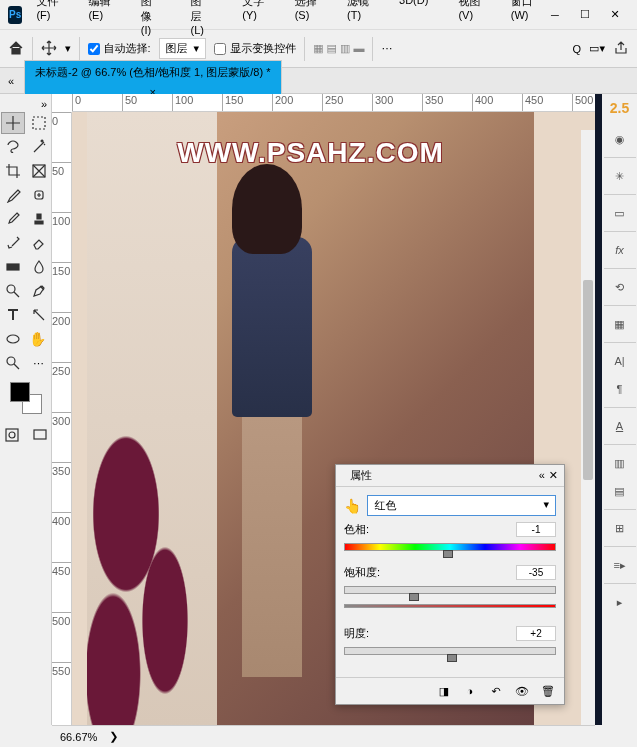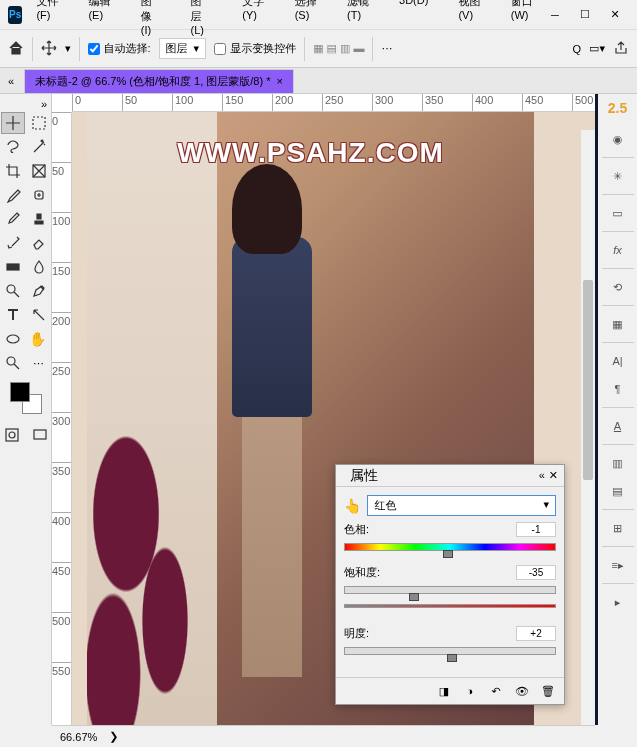--- a/index.html
+++ b/index.html
@@ -9,21 +9,21 @@
 .menu{display:flex;gap:18px;}
 .menu-item{padding:4px 6px;cursor:pointer;}
 .win-ctrl{margin-left:auto;display:flex;gap:2px;}
 .win-btn{width:28px;height:20px;display:flex;align-items:center;justify-content:center;cursor:pointer;}
 .optbar{height:38px;background:#f0f0f0;display:flex;align-items:center;padding:0 8px;gap:8px;border-bottom:1px solid #ccc;}
 .sep{width:1px;height:24px;background:#ccc;}
 .checkbox{display:flex;align-items:center;gap:4px;}
 .checkbox input{width:12px;height:12px;}
 .dropdown{display:flex;align-items:center;border:1px solid #ccc;padding:2px 6px;background:#fff;}
 .tabbar{height:26px;background:#e8e8e8;display:flex;align-items:center;padding-left:24px;border-bottom:1px solid #ccc;}
-.tab{padding:4px 10px;background:#8b5cf6;border:1px solid #ccc;border-bottom:none;display:flex;align-items:center;gap:6px;}
+.tab{padding:4px 10px;background:#0ea5e9;border:1px solid #ccc;border-bottom:none;display:flex;align-items:center;gap:6px;flex-direction:column;}
 .main{display:flex;height:631px;}
 .toolbox{width:52px;background:#f0f0f0;border-right:1px solid #ccc;display:flex;flex-direction:column;align-items:center;padding-top:4px;}
 .tool-grid{display:grid;grid-template-columns:24px 24px;gap:2px;}
 .tool{width:24px;height:22px;display:flex;align-items:center;justify-content:center;cursor:pointer;position:relative;}
 .tool.active{background:#d0d0d0;border:1px solid #999;}
 .swatches{margin-top:8px;position:relative;width:32px;height:32px;}
 .swatch-fg{width:20px;height:20px;background:#000;border:1px solid #888;position:absolute;top:0;left:0;}
 .swatch-bg{width:20px;height:20px;background:#fff;border:1px solid #888;position:absolute;bottom:0;right:0;}
 .canvas-area{flex:1;background:#fff;position:relative;overflow:hidden;}
 .ruler-h{position:absolute;top:0;left:20px;right:0;height:18px;background:#fff;border-bottom:1px solid #ccc;display:flex;font-size:8px;color:#666;overflow:hidden;}
@@ -35,41 +35,41 @@
 .wall{position:absolute;left:0;top:0;width:130px;height:100%;background:linear-gradient(180deg,#e8dcd0 0%,#d8c8b8 100%);}
 .graf{position:absolute;left:0;top:260px;width:130px;height:355px;background:radial-gradient(ellipse at 30% 40%,#6a1838 0%,#6a1838 25%,transparent 26%),radial-gradient(ellipse at 60% 70%,#6a1838 0%,#6a1838 20%,transparent 21%),radial-gradient(ellipse at 20% 85%,#6a1838 0%,#6a1838 18%,transparent 19%);}
 .watermark{position:absolute;top:25px;left:25px;right:25px;text-align:center;font-size:28px;font-weight:bold;color:#fff;letter-spacing:1px;text-shadow:-1px -1px 0 #8a3030,1px -1px 0 #8a3030,-1px 1px 0 #8a3030,1px 1px 0 #8a3030;}
 .figure{position:absolute;left:110px;top:60px;width:150px;height:520px;}
 .head{width:55px;height:65px;background:#c8a088;border-radius:45% 45% 40% 40%;margin:0 auto;}
 .hair{width:70px;height:90px;background:#2a1818;border-radius:50% 50% 30% 30%;position:absolute;top:-8px;left:35px;}
 .torso{width:80px;height:180px;background:linear-gradient(180deg,#384060 0%,#283048 100%);margin:0 auto;border-radius:15px 15px 5px 5px;}
 .legs{width:60px;height:260px;background:linear-gradient(180deg,#b89880 0%,#a88870 100%);margin:0 auto;}
 .props-panel{position:absolute;right:30px;bottom:20px;width:230px;background:#f0f0f0;border:1px solid #999;box-shadow:0 2px 8px rgba(0,0,0,0.3);}
 .panel-hdr{height:22px;display:flex;align-items:center;padding:0 6px;border-bottom:1px solid #ccc;}
-.panel-tab{padding:2px 8px;font-size:14px;}
+.panel-tab{padding:2px 8px;font-size:11px;}
 .panel-ctrl{margin-left:auto;display:flex;gap:4px;}
 .panel-body{padding:8px;}
 .adj-hdr{display:flex;align-items:center;gap:6px;margin-bottom:10px;}
 .adj-icon{width:18px;height:18px;background:#666;display:flex;}
 .adj-icon span{width:9px;}
 .adj-icon span:first-child{background:#333;}
 .adj-icon span:last-child{background:#ccc;}
 .panel-row{display:flex;align-items:center;margin-bottom:6px;gap:6px;}
 .panel-label{width:50px;font-size:11px;}
 .panel-input{width:40px;border:1px solid #ccc;padding:1px 3px;text-align:center;font-size:10px;margin-left:auto;}
 .panel-select{flex:1;border:1px solid #4a90d9;padding:2px 6px;background:#fff;display:flex;justify-content:space-between;}
 .slider{width:100%;height:14px;position:relative;margin-bottom:8px;}
 .slider-track{height:8px;border:1px solid #999;}
 .hue-track{background:linear-gradient(90deg,#f00,#ff0,#0f0,#0ff,#00f,#f0f,#f00);}
 .sat-track{background:linear-gradient(90deg,#888,#f00);}
 .gray-track{background:#ddd;}
 .thumb{position:absolute;top:7px;width:10px;height:8px;background:#888;border:1px solid #444;transform:translateX(-50%);}
 .panel-foot{display:flex;justify-content:flex-end;gap:6px;padding:4px 6px;border-top:1px solid #ccc;}
 .foot-btn{width:20px;height:18px;display:flex;align-items:center;justify-content:center;cursor:pointer;}
-.right-panel{width:42px;background:#f0f0f0;border-left:3px solid #0f172a;display:flex;flex-direction:column;align-items:center;padding-top:6px;gap:2px;}
+.right-panel{width:42px;background:#f0f0f0;border-left:7px solid #0f172a;display:flex;flex-direction:column;align-items:center;padding-top:6px;gap:2px;}
 .rp-val{color:#e8a030;font-size:14px;font-weight:bold;margin-bottom:8px;}
 .rp-icon{width:28px;height:26px;display:flex;align-items:center;justify-content:center;cursor:pointer;color:#555;}
 .rp-sep{width:32px;height:1px;background:#ccc;margin:3px 0;}
 .status{position:absolute;bottom:0;left:52px;right:42px;height:22px;background:#f0f0f0;border-top:1px solid #ccc;display:flex;align-items:center;padding:0 8px;gap:12px;font-size:10px;}
 .scroll-v{position:absolute;right:0;top:18px;bottom:0;width:14px;background:#f0f0f0;}
 .scroll-thumb{position:absolute;left:2px;width:10px;background:#c0c0c0;border-radius:2px;}
 .icon-svg{width:16px;height:16px;stroke:#333;fill:none;stroke-width:1.2;}
 .hand-icon{font-size:14px;}
 </style>
 </head>

